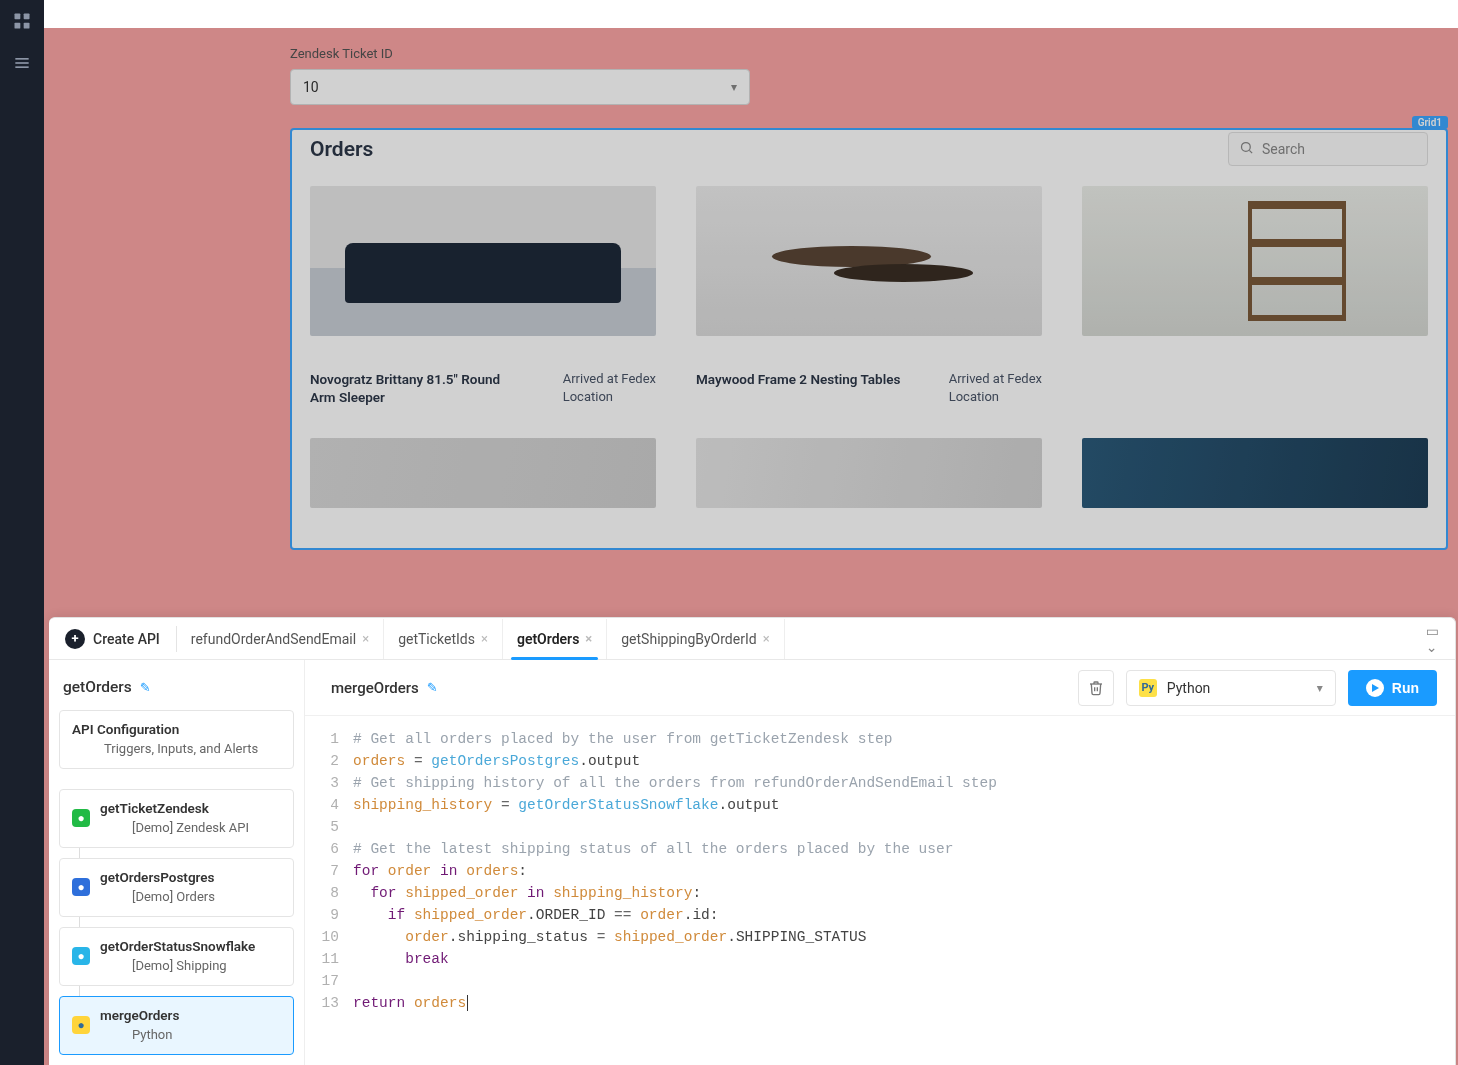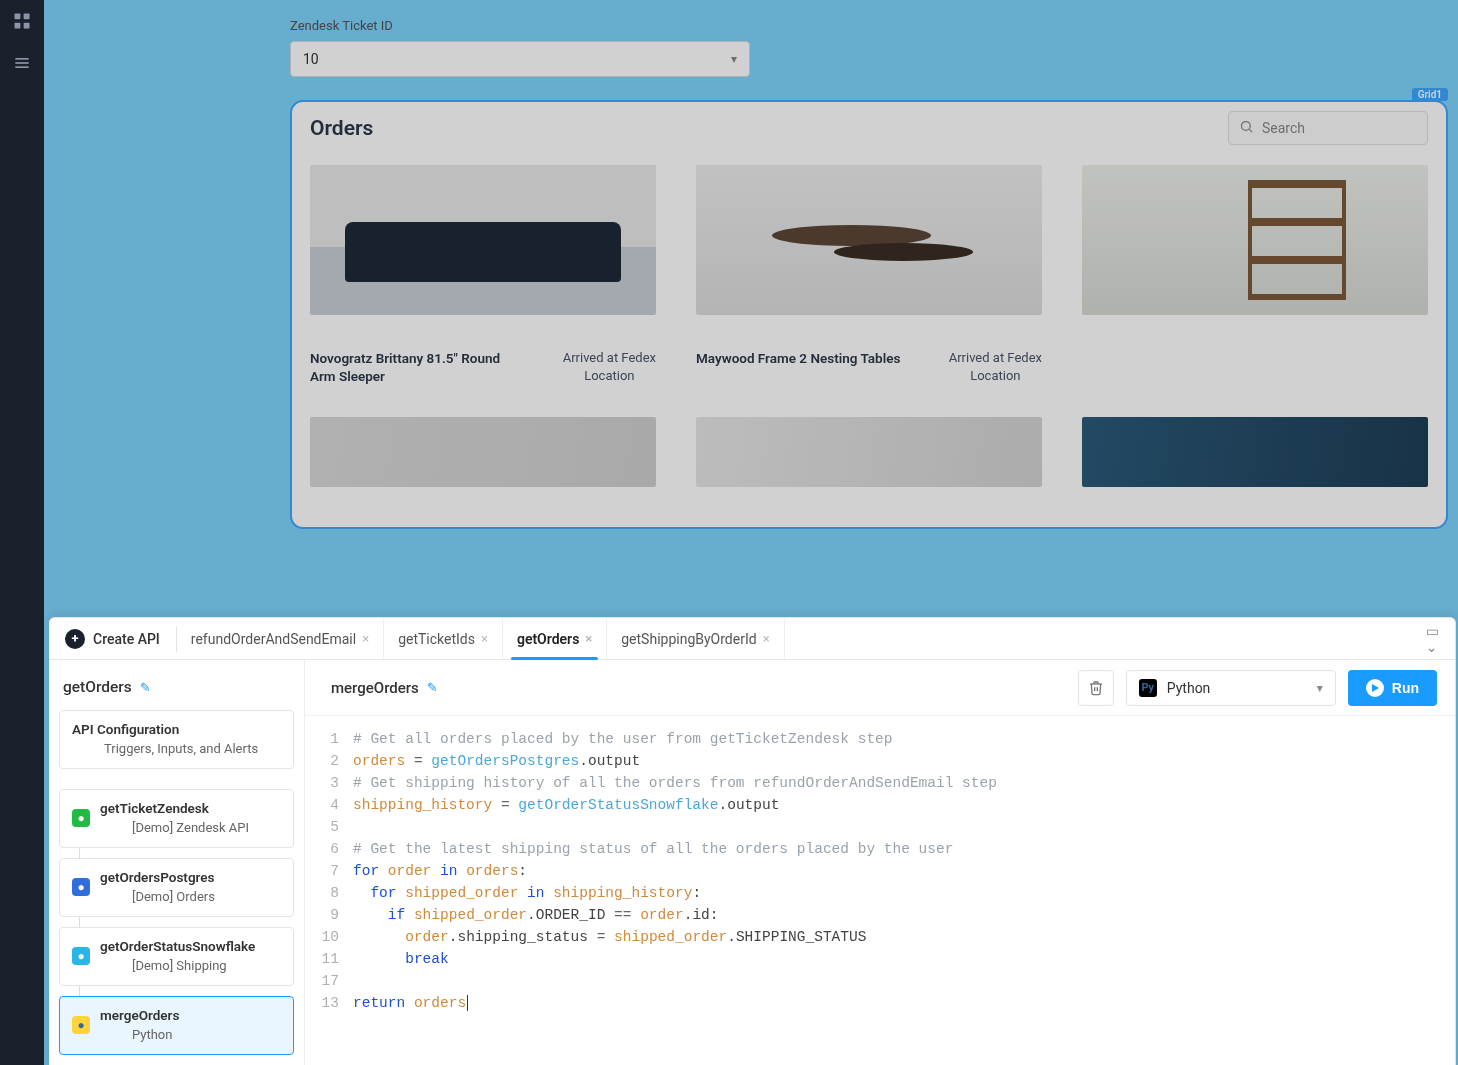--- a/index.html
+++ b/index.html
@@ -30,22 +30,23 @@
     width: 22px; height: 22px;
     display:flex; align-items:center; justify-content:center;
     color: #8c95a6; cursor: pointer;
   }
   .rail-icon svg { width:20px; height:20px; }
 
   
   .canvas-wrap {
     flex: 1;
     position: relative;
-    background: #7dd3fc;
+    background: #fca5a5;
     overflow: hidden;
+    margin-top: 28px;
   }
   .canvas-dim {
     position: absolute;
     inset: 0;
     background: rgba(0,0,0,0.18);
     z-index: 2;
   }
   .canvas-content {
     position: absolute;
     inset: 0;
@@ -77,23 +78,23 @@
   }
   .chev { color:#888; font-size:12px; }
 
   
   .orders-panel {
     position: absolute;
     left: 246px;
     top: 100px;
     right: 10px;
     border: 2px solid #3ea6ff;
-    border-radius: 13px;
+    border-radius: 4px;
     background: #fff;
-    padding: 9px 18px 40px 18px;
+    padding: 2px 18px 40px 18px;
   }
   .grid-badge {
     position: absolute;
     right: -2px; top: -14px;
     background: #3ea6ff;
     color: #fff;
     font-size: 10px;
     font-weight: 600;
     padding: 1px 6px;
     border-radius: 3px;
@@ -133,21 +134,21 @@
   .img-ladder::after { content:""; position:absolute; left:48%; top:10%; width:26%; height:80%;
     background: repeating-linear-gradient(to bottom, #7a5a3a 0 8px, transparent 8px 38px);
     border-left:4px solid #7a5a3a; border-right:4px solid #7a5a3a;
   }
   .img-grey1 { background: linear-gradient(100deg,#d8d8d8,#cfcfcf); }
   .img-grey2 { background: linear-gradient(100deg,#e6e6e6,#d2d2d2); }
   .img-grey3 { background: linear-gradient(100deg,#2b5a7a,#1e3e56); }
 
   .card-meta { display:flex; justify-content:space-between; gap:20px; margin-top:34px; }
   .card-name { font-size:13.5px; font-weight:600; color:#2d3748; line-height:1.35; max-width:60%; }
-  .card-status { font-size:13px; color:#4a5568; text-align:center; line-height:1.35; white-space:pre-line; }
+  .card-status { font-size:13px; color:#4a5568; text-align:left; line-height:1.35; white-space:pre-line; }
 
   .row2 .card-img { height: 70px; }
 
   
   .code-panel {
     position: absolute;
     left: 49px; right: 2px; bottom: 0;
     height: 448px;
     background: #fff;
     border-top: 1px solid #e2e2e2;
@@ -243,21 +244,21 @@
   .et-right { display:flex; align-items:center; gap:12px;}
   .trash-btn { width:36px;height:36px;border:1px solid #e4e4e4;border-radius:4px;display:flex;align-items:center;justify-content:center;color:#777;cursor:pointer;}
   .lang-select {
     height:36px; min-width:210px;
     border:1px solid #e4e4e4; border-radius:4px;
     display:flex; align-items:center; gap:10px; padding:0 12px;
     font-size:14px; color:#333;
     justify-content:space-between;
   }
   .lang-left{display:flex;align-items:center;gap:10px;}
-  .py-badge{width:18px;height:18px;border-radius:3px;background:#000000;display:flex;align-items:center;justify-content:center;font-size:11px;color:#306998;font-weight:700;}
+  .py-badge{width:18px;height:18px;border-radius:3px;background:#fde047;display:flex;align-items:center;justify-content:center;font-size:11px;color:#306998;font-weight:700;}
   .run-btn {
     height:36px; padding:0 18px;
     background:#1a9bff; color:#fff;
     border:none; border-radius:4px;
     display:flex;align-items:center;gap:8px;
     font-size:14px;font-weight:600;cursor:pointer;
   }
   .run-btn .play{width:18px;height:18px;border-radius:50%;background:#fff;display:flex;align-items:center;justify-content:center;}
   .run-btn .play::before{content:"";border-left:7px solid #1a9bff;border-top:4px solid transparent;border-bottom:4px solid transparent;margin-left:2px;}
 
@@ -265,21 +266,21 @@
     flex:1; overflow:auto;
     font-family: "SFMono-Regular", Consolas, "Liberation Mono", Menlo, monospace;
     font-size: 14.5px;
     line-height: 22px;
     padding: 12px 0 20px 0;
     color:#444;
   }
   .code-line { display:flex; white-space:pre; padding-right:20px;}
   .ln { width:48px; text-align:right; color:#b0b0b0; padding-right:14px; user-select:none; flex-shrink:0;}
   .cm-comment{color:#9aa3ad;}
-  .cm-kw{color:#1d4ed8;}
+  .cm-kw{color:#701a75;}
   .cm-var{color:#d08a3a;}
   .cm-name{color:#4aa8d8;}
   .cm-op{color:#666;}
   .cursor-caret{display:inline-block;width:1px;height:16px;background:#333;vertical-align:middle;margin-left:1px;}
 </style>
 </head>
 <body>
 
 <div class="app">
 

